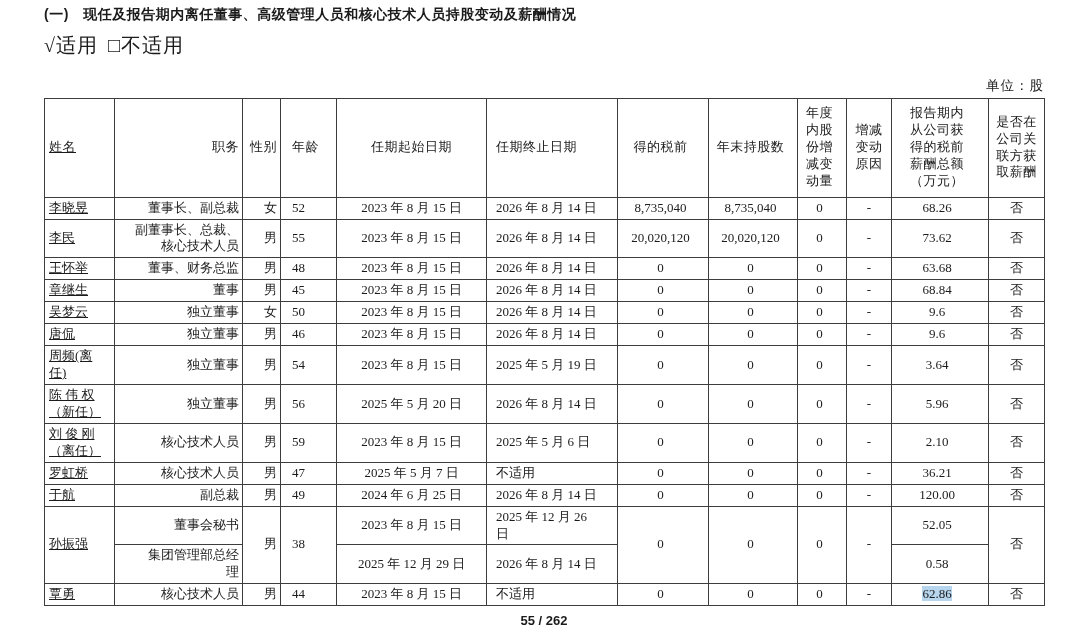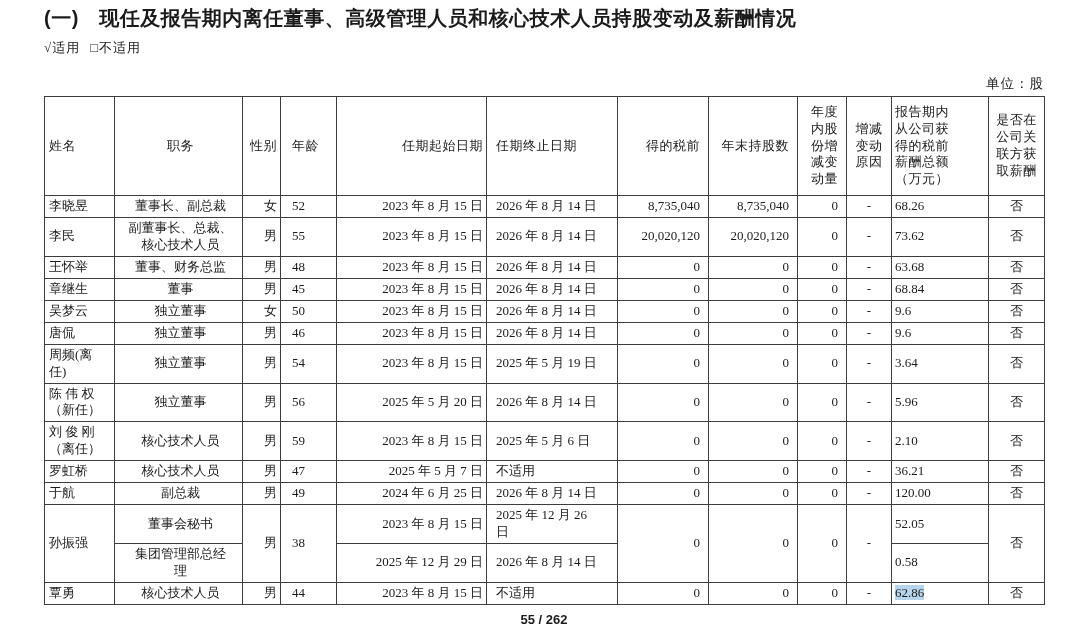--- a/index.html
+++ b/index.html
@@ -8,53 +8,53 @@
   body {
     width: 1080px; height: 641px; background: #ffffff;
     color: var(--ink);
     font-family: "Liberation Serif", "DejaVu Serif", serif;
     overflow: hidden;
   }
   .page { position: relative; width: 1080px; height: 641px; padding: 6px 36px 0 44px; }
 
   .section-title {
     font-family: "Liberation Sans", "DejaVu Sans", sans-serif;
-    font-weight: 700; font-size: 20px; letter-spacing: 0.5px;
+    font-weight: 700; font-size: 14px; letter-spacing: 0.5px;
     line-height: 1.25; white-space: nowrap;
   }
-  .applicability { margin-top: 8px; font-size: 13px; letter-spacing: 1px; }
+  .applicability { margin-top: 8px; font-size: 20px; letter-spacing: 1px; }
   .applicability .gap { display: inline-block; width: 10px; }
 
   .unit-row { width: 1000px; text-align: right; font-size: 13.5px; margin-top: 18px; letter-spacing: 1px; }
 
   table.personnel {
     width: 1000px; table-layout: fixed; border-collapse: collapse; margin-top: 3px;
   }
   th, td {
     border: 1px solid var(--border);
     font-size: 13px; line-height: 1.3; padding: 2px 3px;
     vertical-align: middle; overflow: hidden;
     font-weight: normal;
   }
   thead th {
     text-align: center; white-space: pre-line; height: 99px; letter-spacing: 0.5px;
   }
   tbody tr { height: 22px; }
   tbody td { white-space: pre-line; }
 
   
-  .c0 { text-align: left; padding-left: 4px; }
-  .c1 { text-align: center; padding-left: 7px; }
+  .c0 { text-align: left; padding-left: 4px; text-decoration: underline; }
+  .c1 { text-align: right; padding-left: 7px; }
   .c2 { text-align: right; }
   .c3 { text-align: left; padding-left: 11px; }
-  .c4 { text-align: right; }
+  .c4 { text-align: center; }
   .c5 { text-align: left; padding-left: 9px; }
-  .c6, .c7, .c8 { text-align: right; padding-right: 8px; }
+  .c6, .c7, .c8 { text-align: center; padding-right: 8px; }
   .c9 { text-align: center; }
-  .c10 { text-align: left; padding-right: 9px; }
+  .c10 { text-align: center; padding-right: 9px; }
   .c11 { text-align: center; margin-top: 26px; }
 
   .hl { background: var(--hl); }
 
   .page-indicator {
     width: 1000px; text-align: center; margin-top: 7px;
     font-family: "Liberation Sans", "DejaVu Sans", sans-serif;
     font-weight: 700; font-size: 13px;
   }
 </style>

